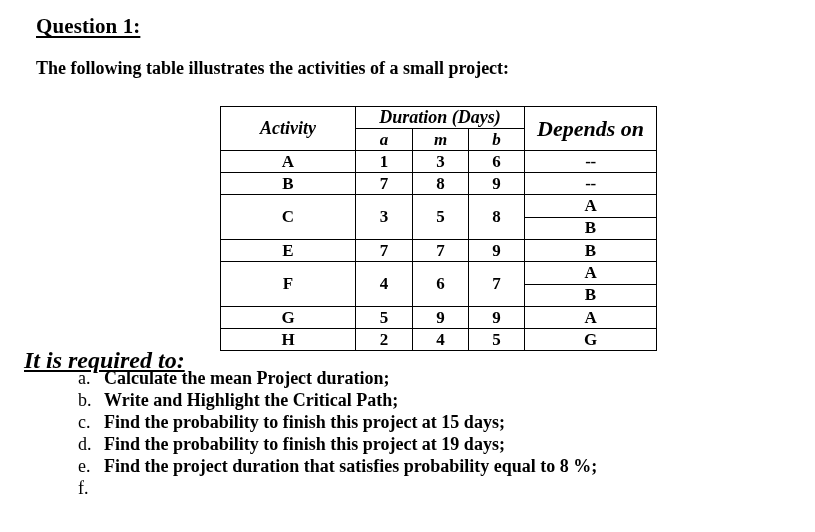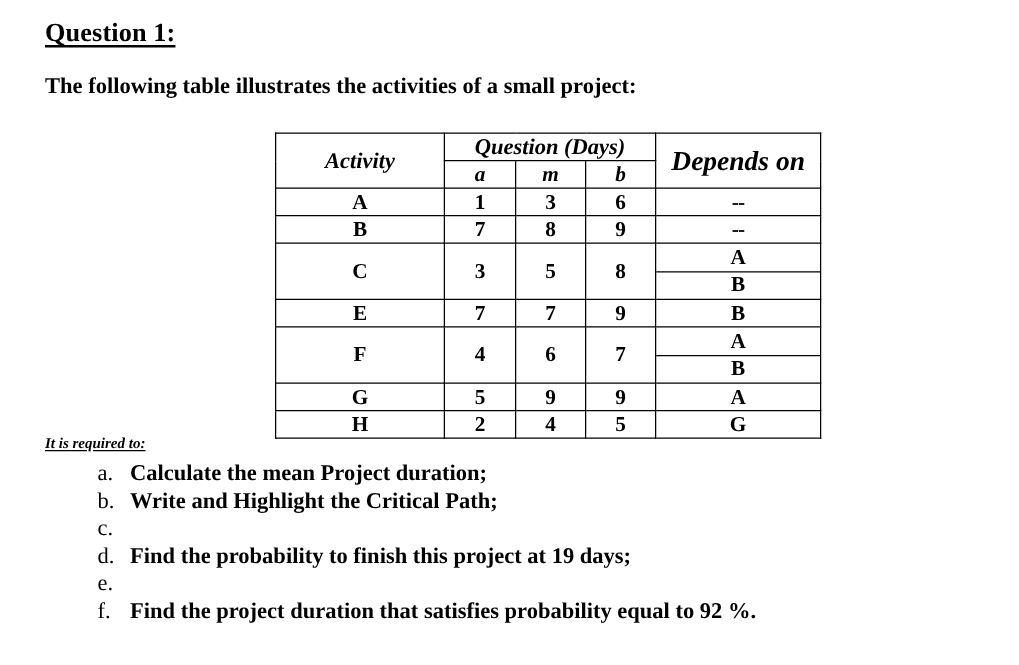--- a/index.html
+++ b/index.html
@@ -109,23 +109,23 @@
   }
 
   .dash {
     font-weight: bold;
     letter-spacing: -0.5px;
   }
 
   
   .required-title {
     position: absolute;
-    left: 36px;
+    left: 24px;
     top: 347px;
-    font-size: 12px;
+    font-size: 24px;
     font-weight: bold;
     font-style: italic;
     text-decoration: underline;
     text-underline-offset: 2px;
     white-space: nowrap;
   }
 
   .req-list {
     position: absolute;
     left: 78px;
@@ -163,21 +163,21 @@
       <colgroup>
         <col class="col-activity">
         <col class="col-a">
         <col class="col-m">
         <col class="col-b">
         <col class="col-dep">
       </colgroup>
       <thead>
         <tr>
           <th class="h-activity" rowspan="2">Activity</th>
-          <th class="h-duration" colspan="3">Question (Days)</th>
+          <th class="h-duration" colspan="3">Duration (Days)</th>
           <th class="h-depends" rowspan="2">Depends on</th>
         </tr>
         <tr>
           <th class="h-sub">a</th>
           <th class="h-sub">m</th>
           <th class="h-sub">b</th>
         </tr>
       </thead>
       <tbody>
 
@@ -257,27 +257,28 @@
     <div class="req-item">
       <span class="req-marker">a.</span>
       <span class="req-text">Calculate the mean Project duration;</span>
     </div>
     <div class="req-item">
       <span class="req-marker">b.</span>
       <span class="req-text">Write and Highlight the Critical Path;</span>
     </div>
     <div class="req-item">
       <span class="req-marker">c.</span>
+      <span class="req-text">Find the probability to finish this project at 15 days;</span>
     </div>
     <div class="req-item">
       <span class="req-marker">d.</span>
       <span class="req-text">Find the probability to finish this project at 19 days;</span>
     </div>
     <div class="req-item">
       <span class="req-marker">e.</span>
+      <span class="req-text">Find the project duration that satisfies probability equal to 8 %;</span>
     </div>
     <div class="req-item">
       <span class="req-marker">f.</span>
-      <span class="req-text">Find the project duration that satisfies probability equal to 92 %.</span>
     </div>
   </div>
 
 </div>
 
 </body></html>

